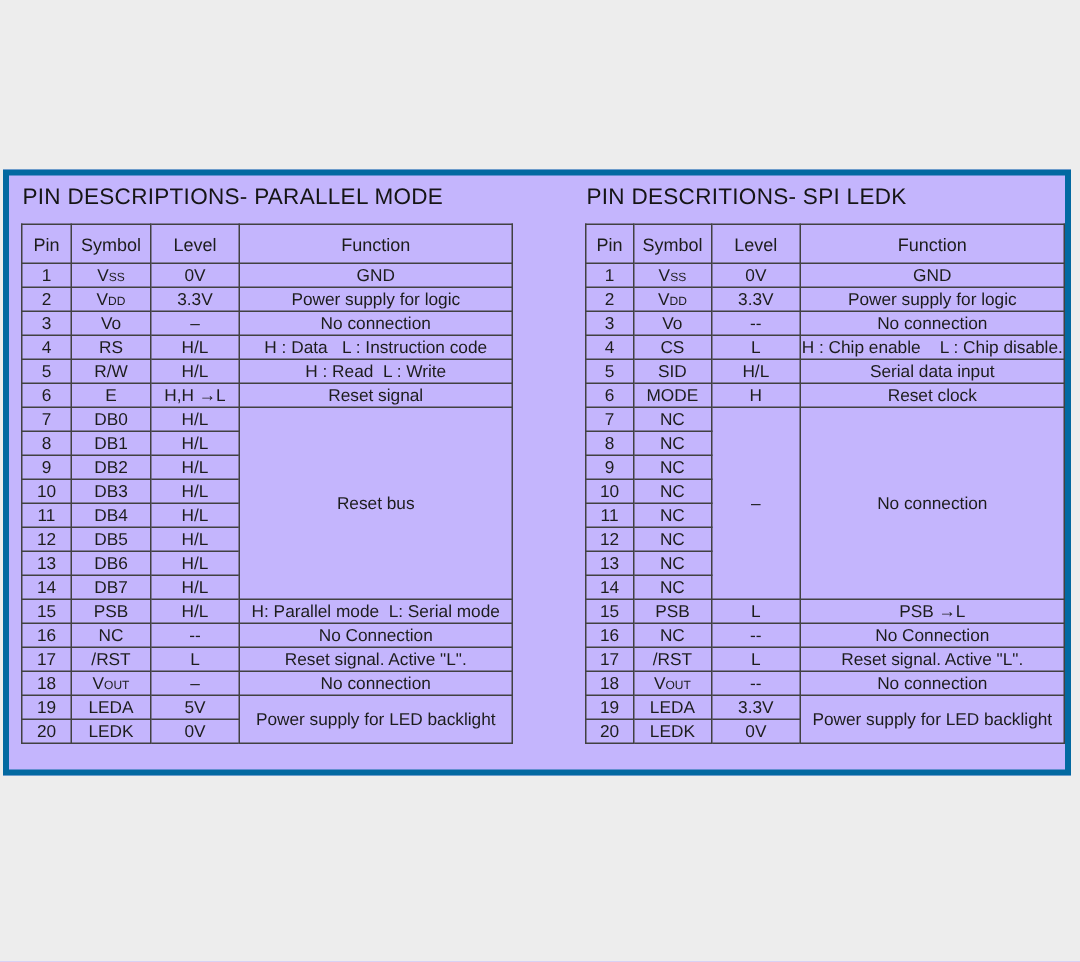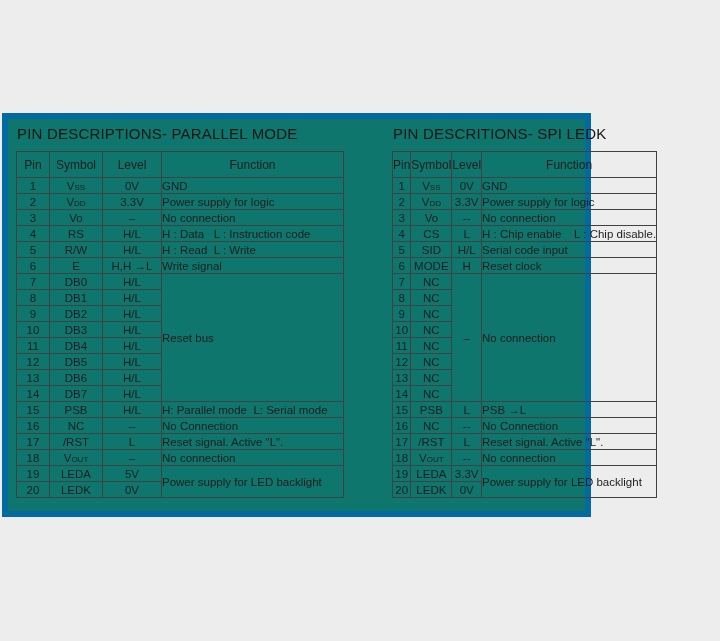--- a/index.html
+++ b/index.html
@@ -4,22 +4,22 @@
 <style>
   html,body{margin:0;padding:0;}
   body{
     width:720px;height:641px;position:relative;
     background:#ededed;
     font-family:"Liberation Sans","DejaVu Sans",sans-serif;
     color:#1d1d1d;
     overflow:hidden;
   }
   .panel{
-    position:absolute;left:2px;top:113px;width:589px;height:404px;
-    background:#0f766e;border:6px solid #0369a1;box-sizing:border-box;
+    position:absolute;left:2px;top:113px;width:712px;height:404px;
+    background:#c4b5fd;border:4px solid #0369a1;box-sizing:border-box;
   }
   .block{position:absolute;top:6px;}
   .block-left{left:8px;}
   .block-right{left:384px;}
   .tbl-title{
     font-size:15px;line-height:18px;letter-spacing:0.2px;
     color:#151515;margin:0 0 8px 1px;white-space:nowrap;
   }
   table.pin-table{
     border-collapse:collapse;table-layout:fixed;
@@ -27,21 +27,21 @@
   }
   table.pin-table th, table.pin-table td{
     border:1px solid #414141;
     padding:0;overflow:hidden;white-space:nowrap;
     font-weight:normal;
   }
   table.pin-table thead tr{height:26px;}
   table.pin-table thead th{font-size:12px;text-align:center;}
   table.pin-table tbody tr{height:16px;}
   td.c0,td.c1,td.c2{text-align:center;}
-  td.c3{text-align:left;padding-left:6px;}
+  td.c3{text-align:center;padding-left:6px;}
   .sub{font-size:8px;letter-spacing:0;}
 </style>
 </head>
 <body>
 
 <div class="panel">
 
   <div class="block block-left">
     <div class="tbl-title">PIN DESCRIPTIONS- PARALLEL MODE</div>
     <table class="pin-table">
@@ -87,21 +87,21 @@
           <tr>
             <td class="c0">5</td>
             <td class="c1">R/W</td>
             <td class="c2">H/L</td>
             <td class="c3">H : Read&nbsp; L : Write</td>
           </tr>
           <tr>
             <td class="c0">6</td>
             <td class="c1">E</td>
             <td class="c2">H,H →L</td>
-            <td class="c3">Write signal</td>
+            <td class="c3">Reset signal</td>
           </tr>
           <tr>
             <td class="c0">7</td>
             <td class="c1">DB0</td>
             <td class="c2">H/L</td>
             <td class="c3" rowspan="8">Reset bus</td>
           </tr>
           <tr>
             <td class="c0">8</td>
             <td class="c1">DB1</td>
@@ -215,21 +215,21 @@
           <tr>
             <td class="c0">4</td>
             <td class="c1">CS</td>
             <td class="c2">L</td>
             <td class="c3">H : Chip enable&nbsp;&nbsp;&nbsp; L : Chip disable.</td>
           </tr>
           <tr>
             <td class="c0">5</td>
             <td class="c1">SID</td>
             <td class="c2">H/L</td>
-            <td class="c3">Serial code input</td>
+            <td class="c3">Serial data input</td>
           </tr>
           <tr>
             <td class="c0">6</td>
             <td class="c1">MODE</td>
             <td class="c2">H</td>
             <td class="c3">Reset clock</td>
           </tr>
           <tr>
             <td class="c0">7</td>
             <td class="c1">NC</td>

